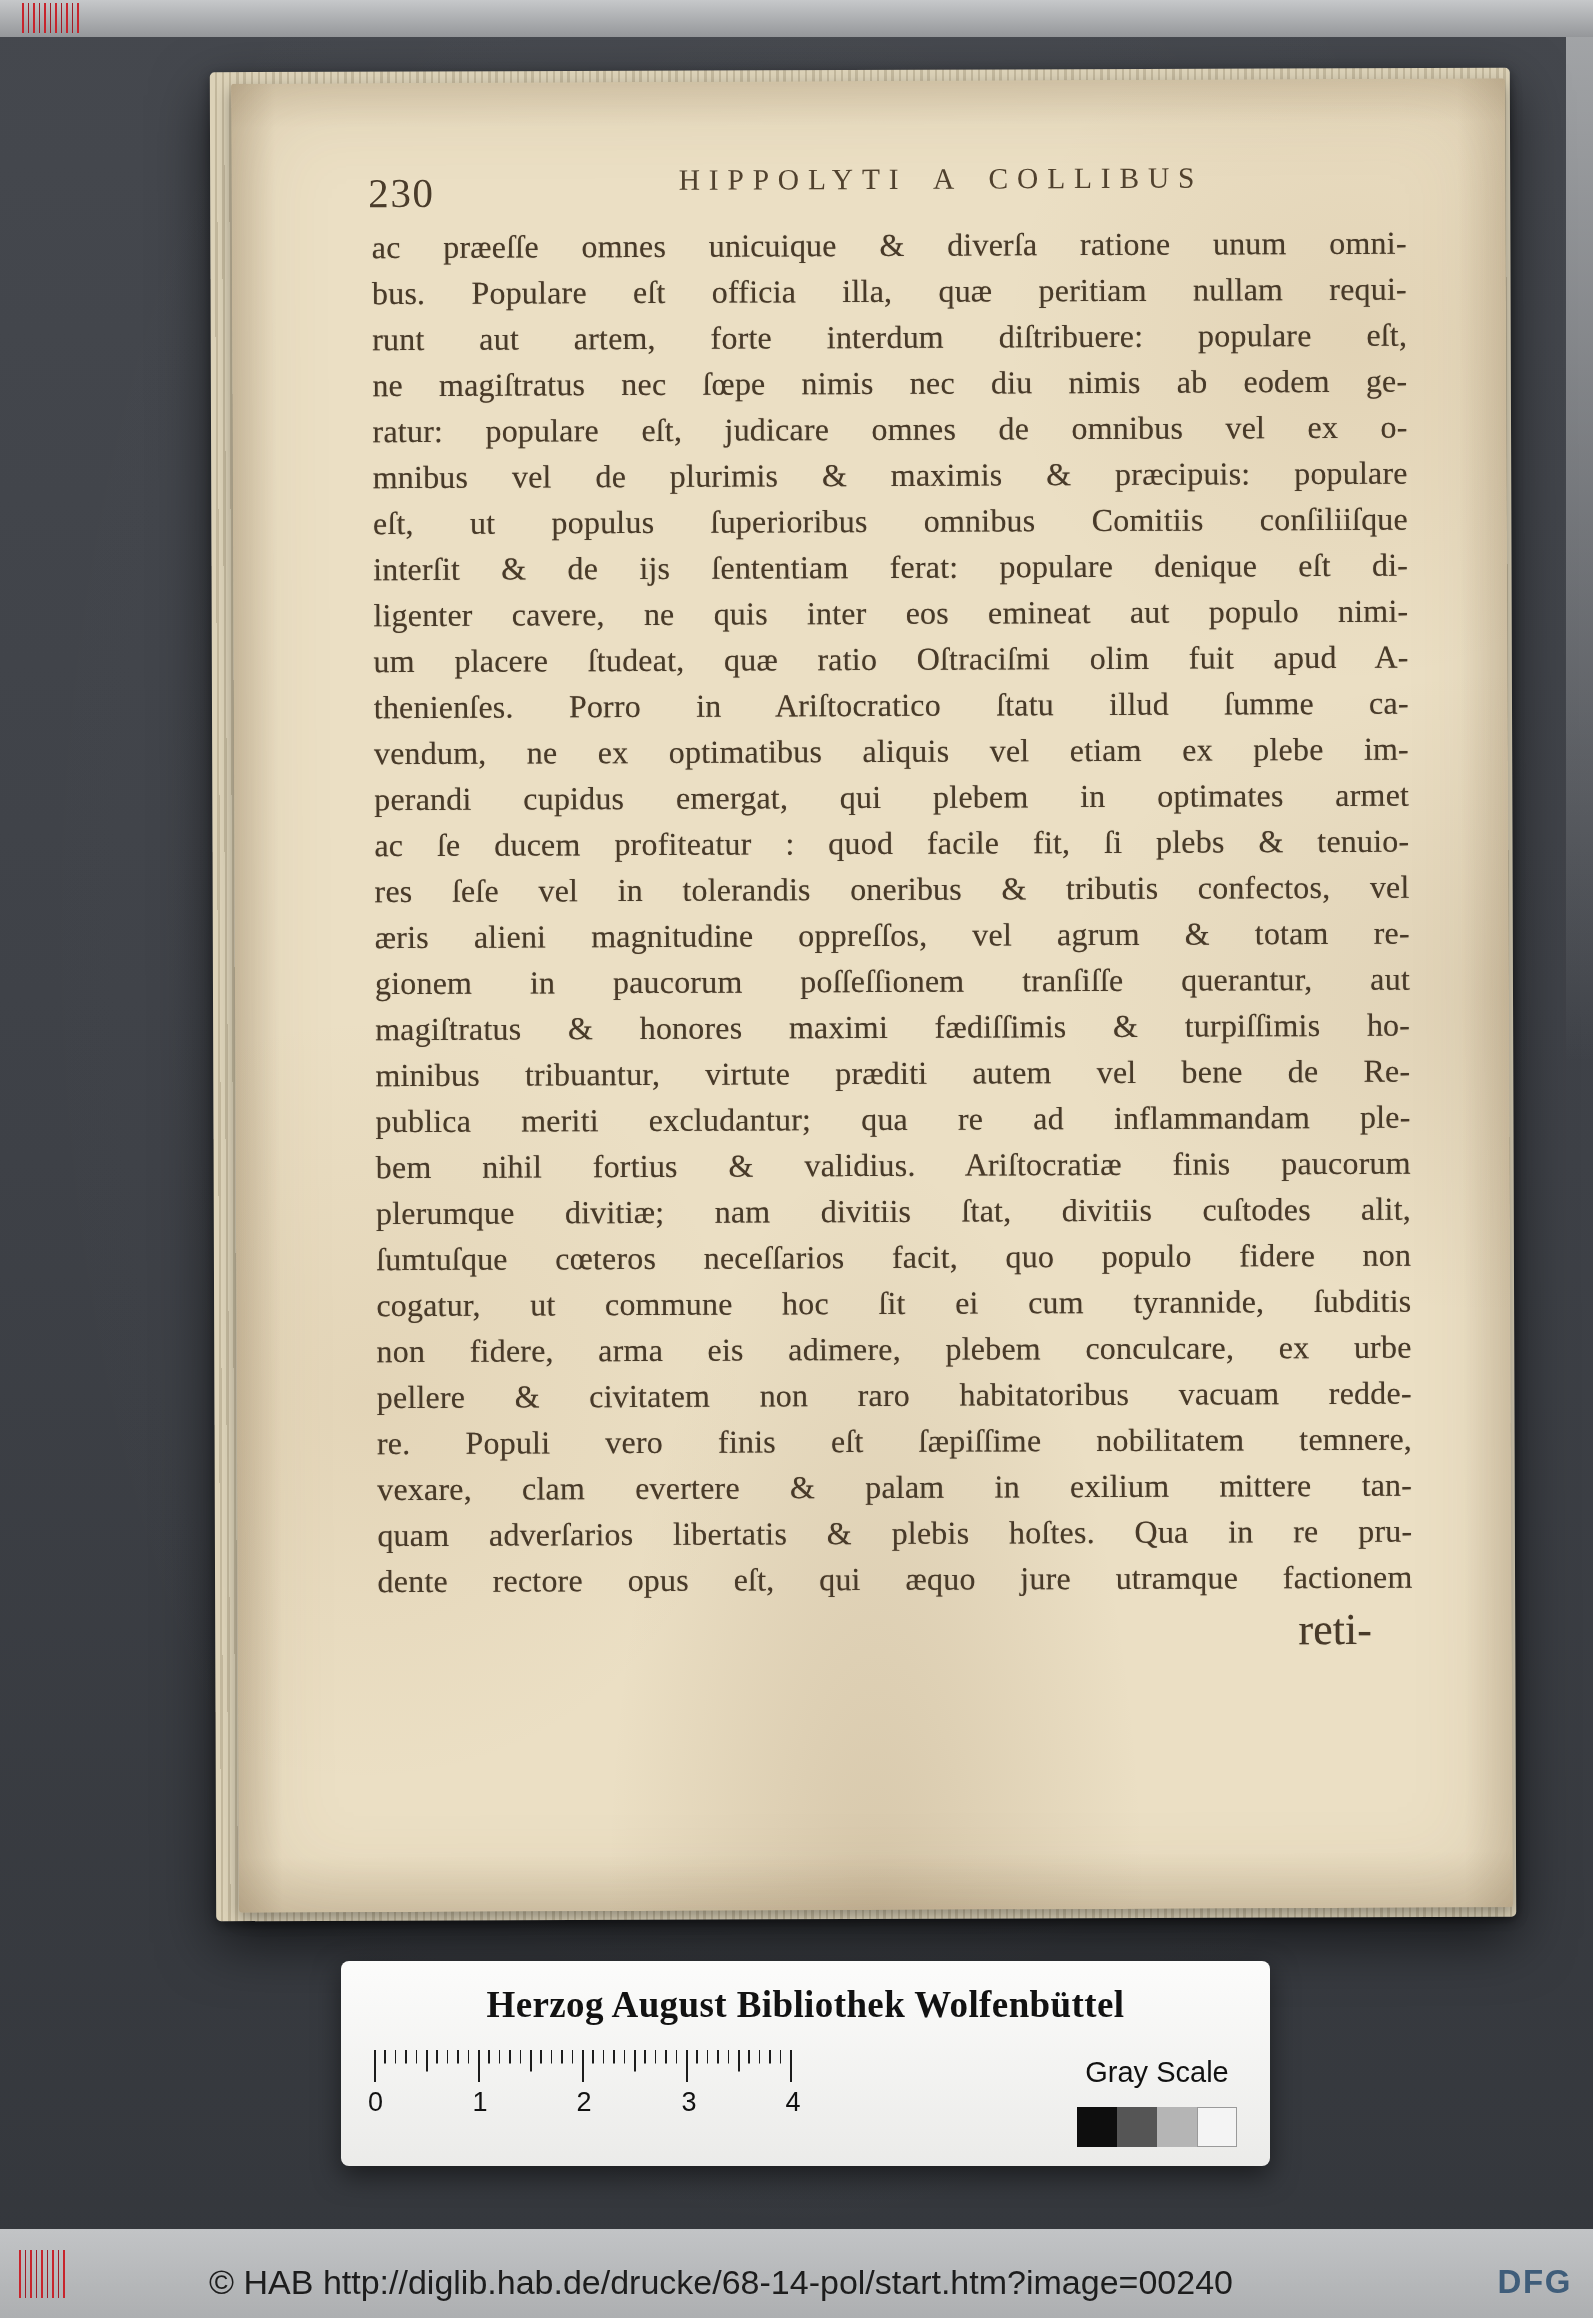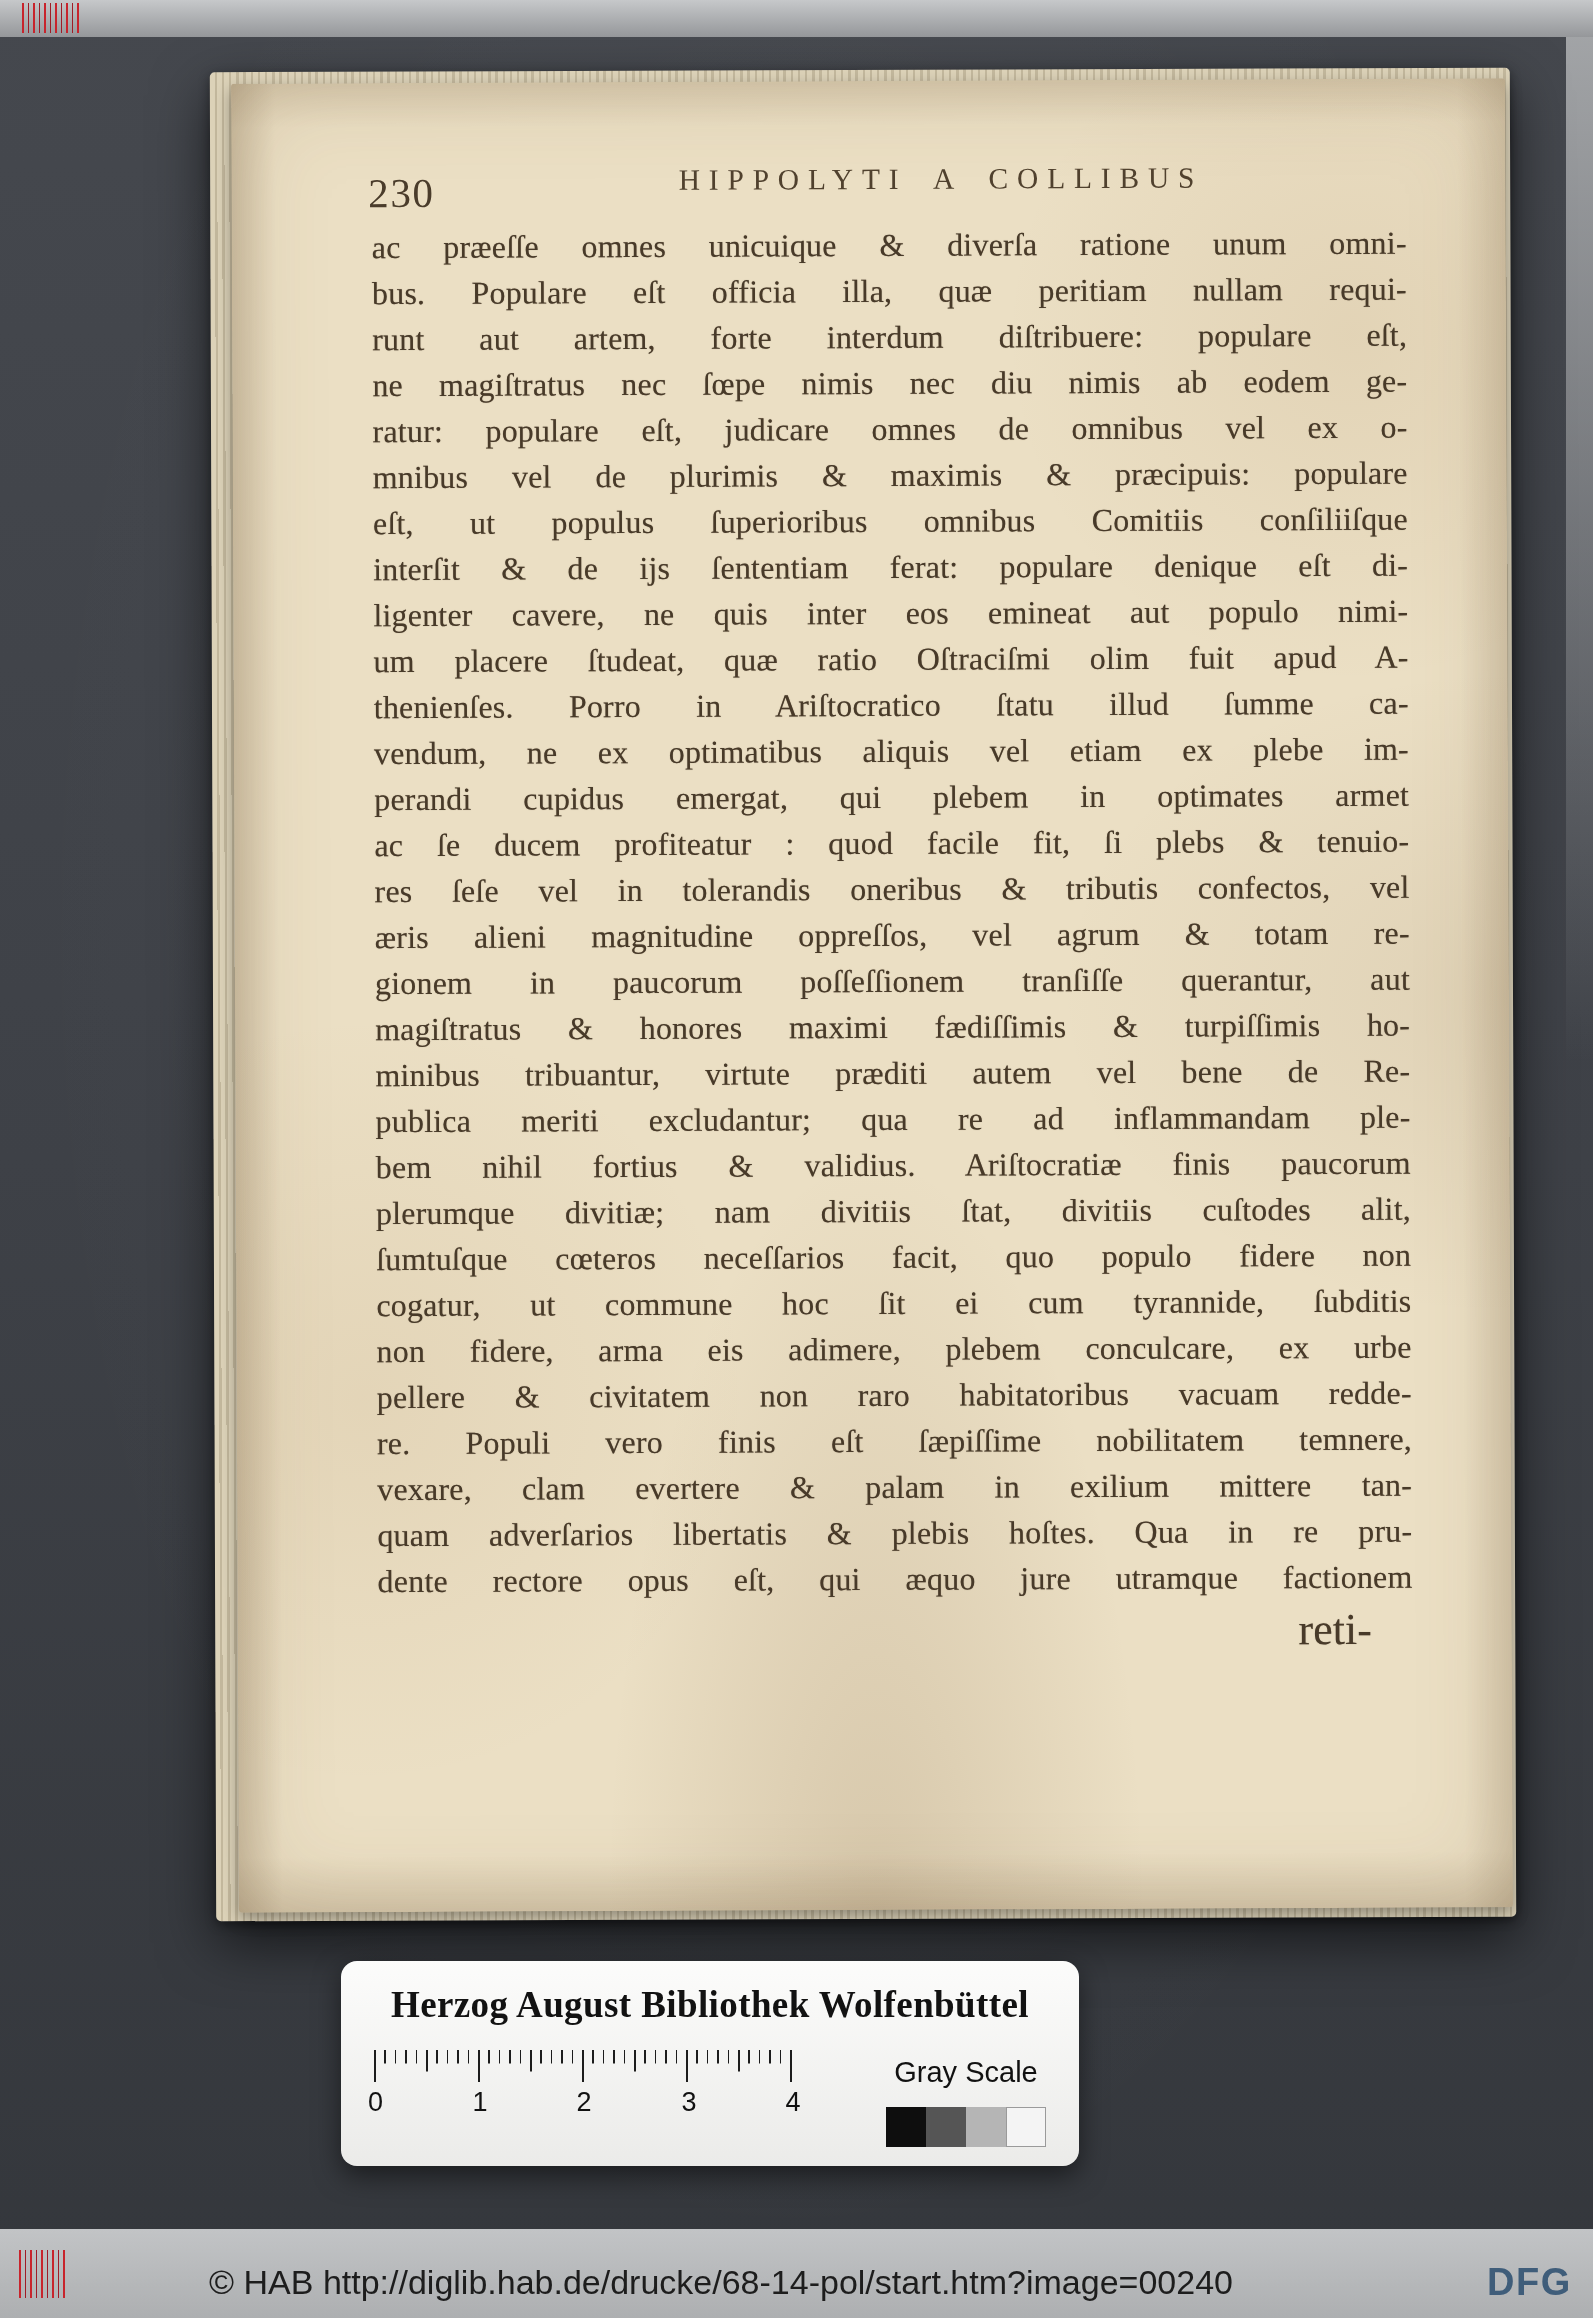--- a/index.html
+++ b/index.html
@@ -56,23 +56,23 @@
   .text-line{
     font-size:32px;line-height:46px;height:46px;color:#483a29;
     white-space:nowrap;text-align:justify;text-align-last:justify;text-justify:inter-word;
     letter-spacing:0.2px;text-shadow:0 0 0.8px rgba(72,58,41,.55);
   }
   .catchword-row{text-align:right;padding-right:41px;margin-top:3.2px;}
   .catchword{font-size:44px;color:#483a29;text-shadow:0 0 0.8px rgba(72,58,41,.5);margin-top:24px;}
 
   
   .scale-card{
-    position:absolute;left:341px;top:1961px;width:738px;height:205px;
+    position:absolute;left:341px;top:1961px;width:929px;height:205px;
     background:linear-gradient(180deg,#fcfcfb,#ebebe9);
-    border-radius:16px;box-shadow:0 9.6px 27px rgba(0,0,0,.5);
+    border-radius:8px;box-shadow:0 9.6px 27px rgba(0,0,0,.5);
   }
   .card-title{
     margin:22px 29px 0;text-align:center;font-weight:700;font-size:37px;color:#121212;
     font-family:"Liberation Serif","DejaVu Serif",serif;letter-spacing:0.4px;
   }
   .card-row{position:absolute;left:33px;right:33px;top:89px;display:flex;
     justify-content:space-between;align-items:flex-start;}
   .ruler{position:relative;width:421px;height:72px;}
   .ruler-ticks{
     height:32px;width:421px;
@@ -95,21 +95,21 @@
   .p2{background:#555555;}
   .p3{background:#b5b5b5;}
   .p4{background:#f4f4f4;border:0.8px solid #9a9a9a;box-sizing:border-box;}
 
   
   .bottom-strip{position:absolute;left:0;right:0;top:2229px;height:106px;
     background:linear-gradient(180deg,#c2c4c6,#a9abad);}
   .copyright{position:absolute;left:721px;top:50%;transform:translate(-50%,-50%);
     font-family:"Liberation Sans",sans-serif;font-size:34px;color:#1d1d1d;white-space:nowrap;}
   .dfg{position:absolute;right:21px;top:50%;transform:translateY(-50%);
-    font-family:"Liberation Sans",sans-serif;font-weight:700;font-size:38px;
+    font-family:"Liberation Sans",sans-serif;font-weight:700;font-size:33px;
     color:#3f5d7a;letter-spacing:1.6px;text-align:center;}
 </style>
 </head>
 <body>
 
 <div class="canvas">
 
   <div class="top-strip">
     <div class="barcode barcode-top"></div>
   </div>

